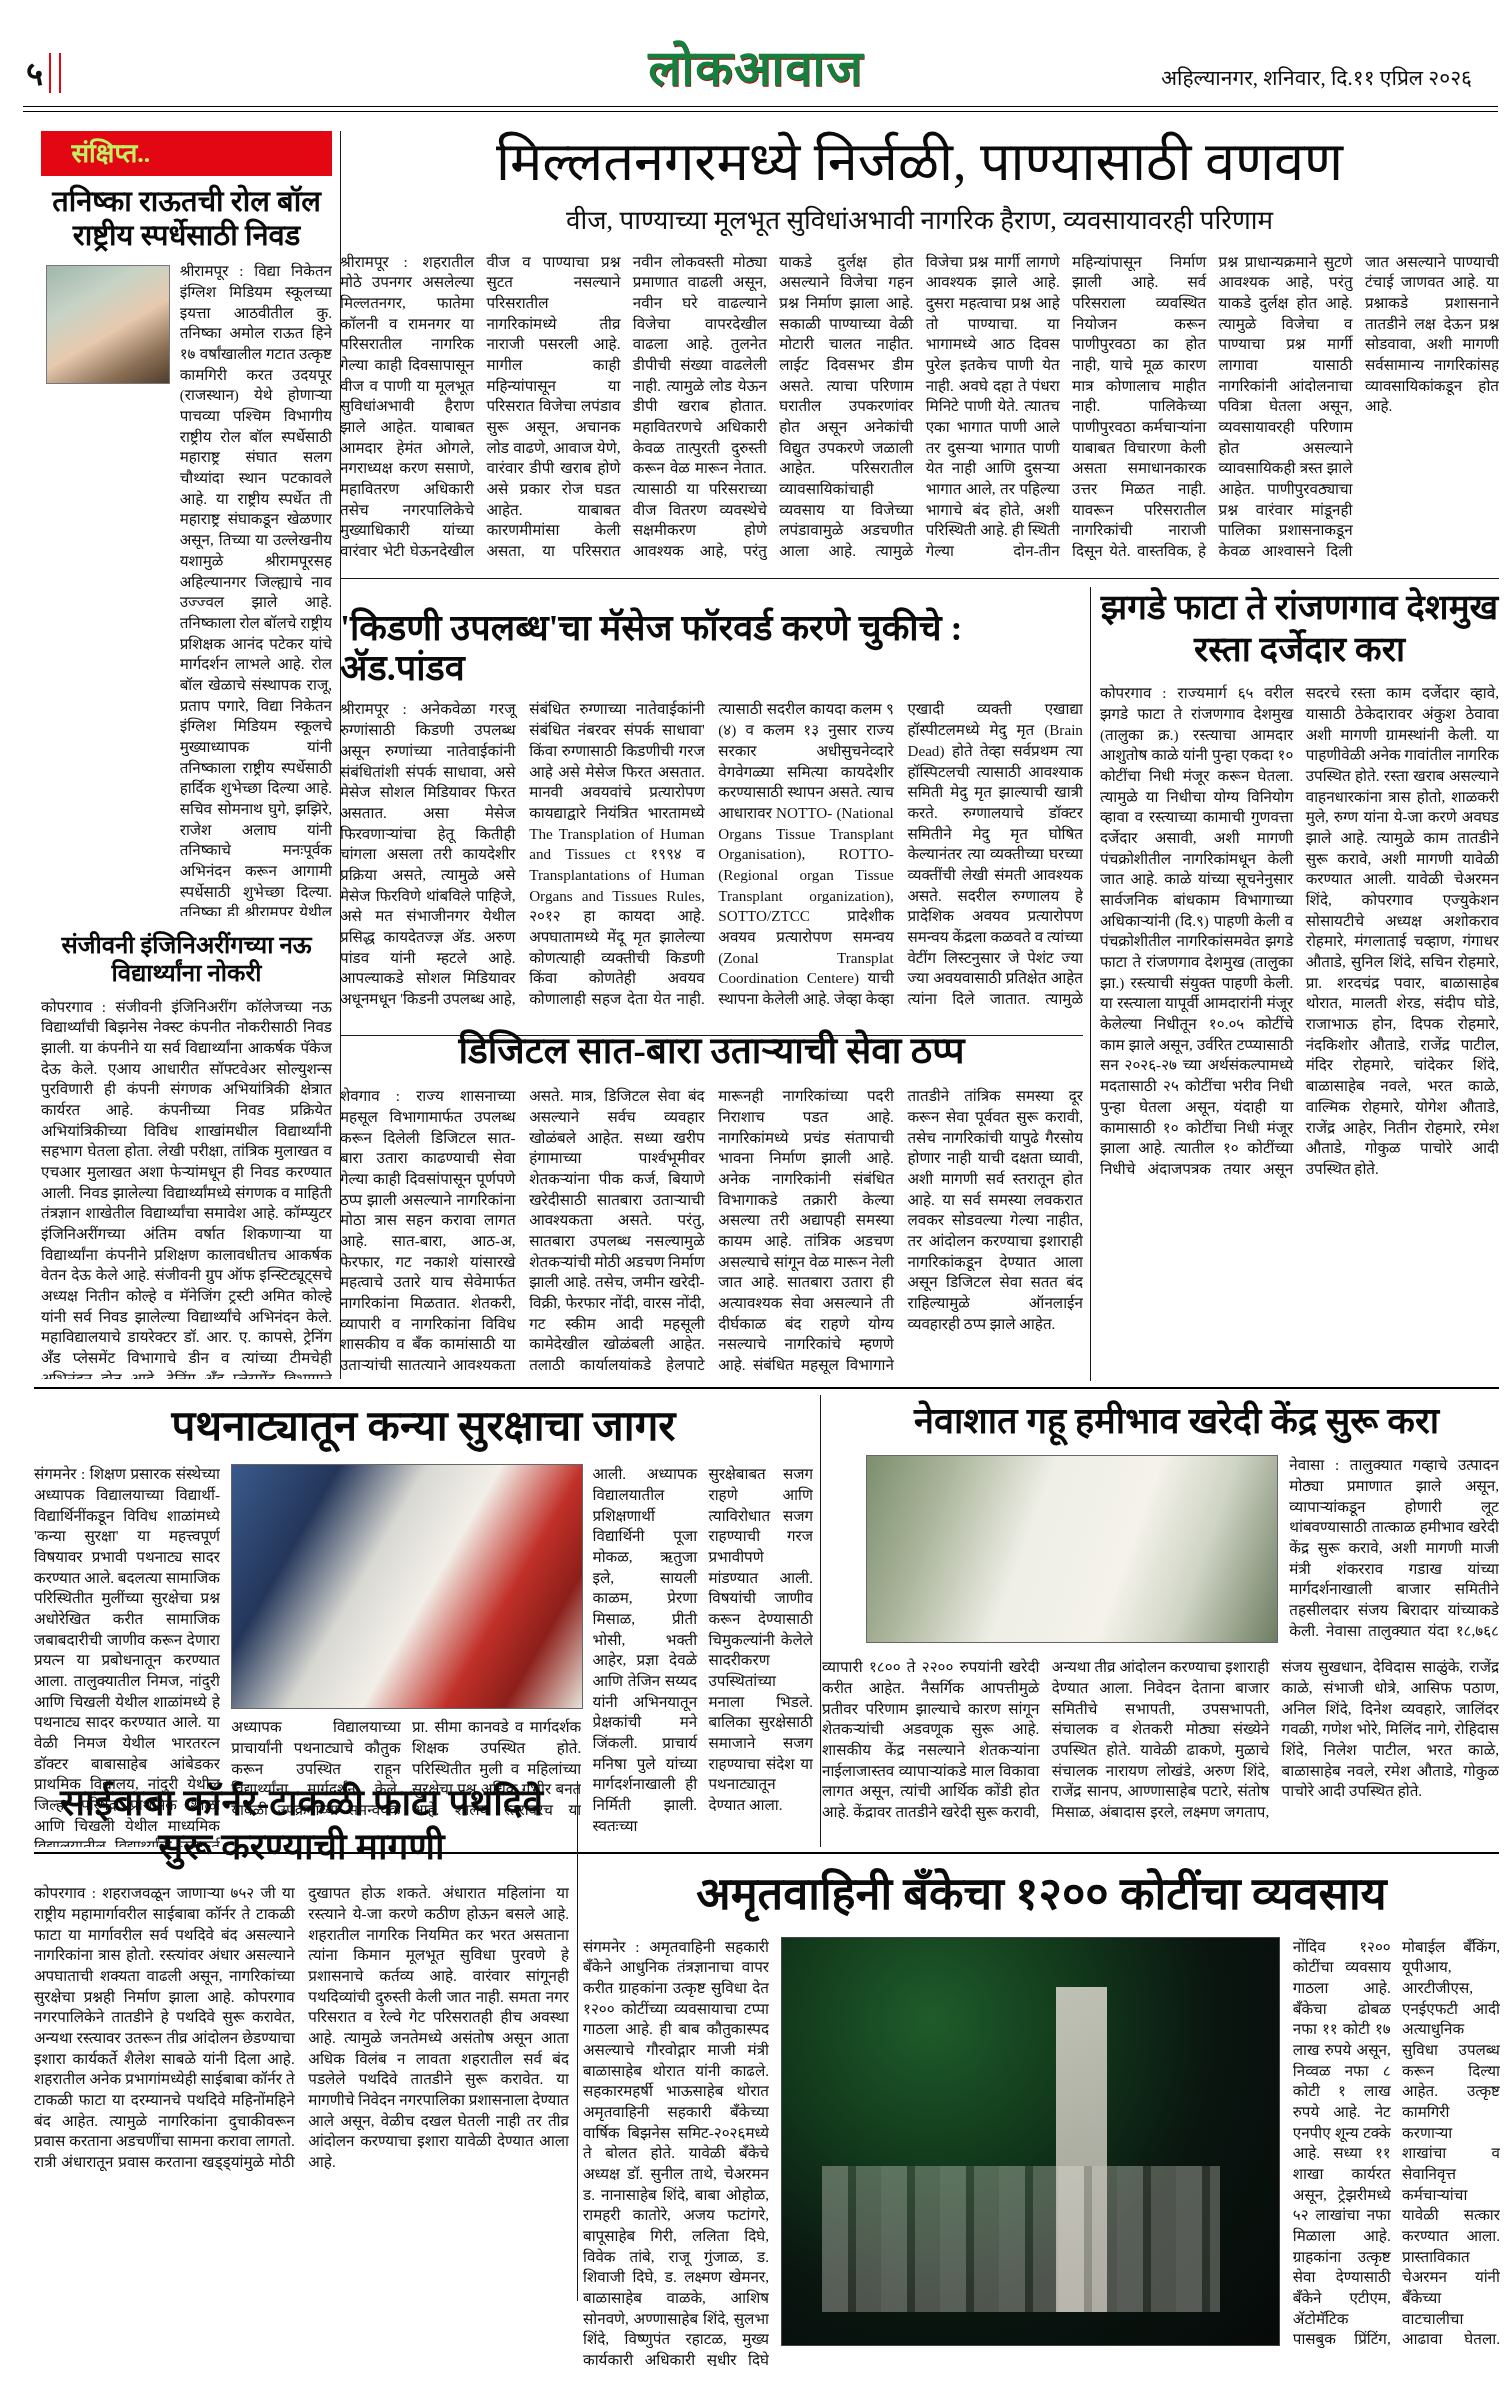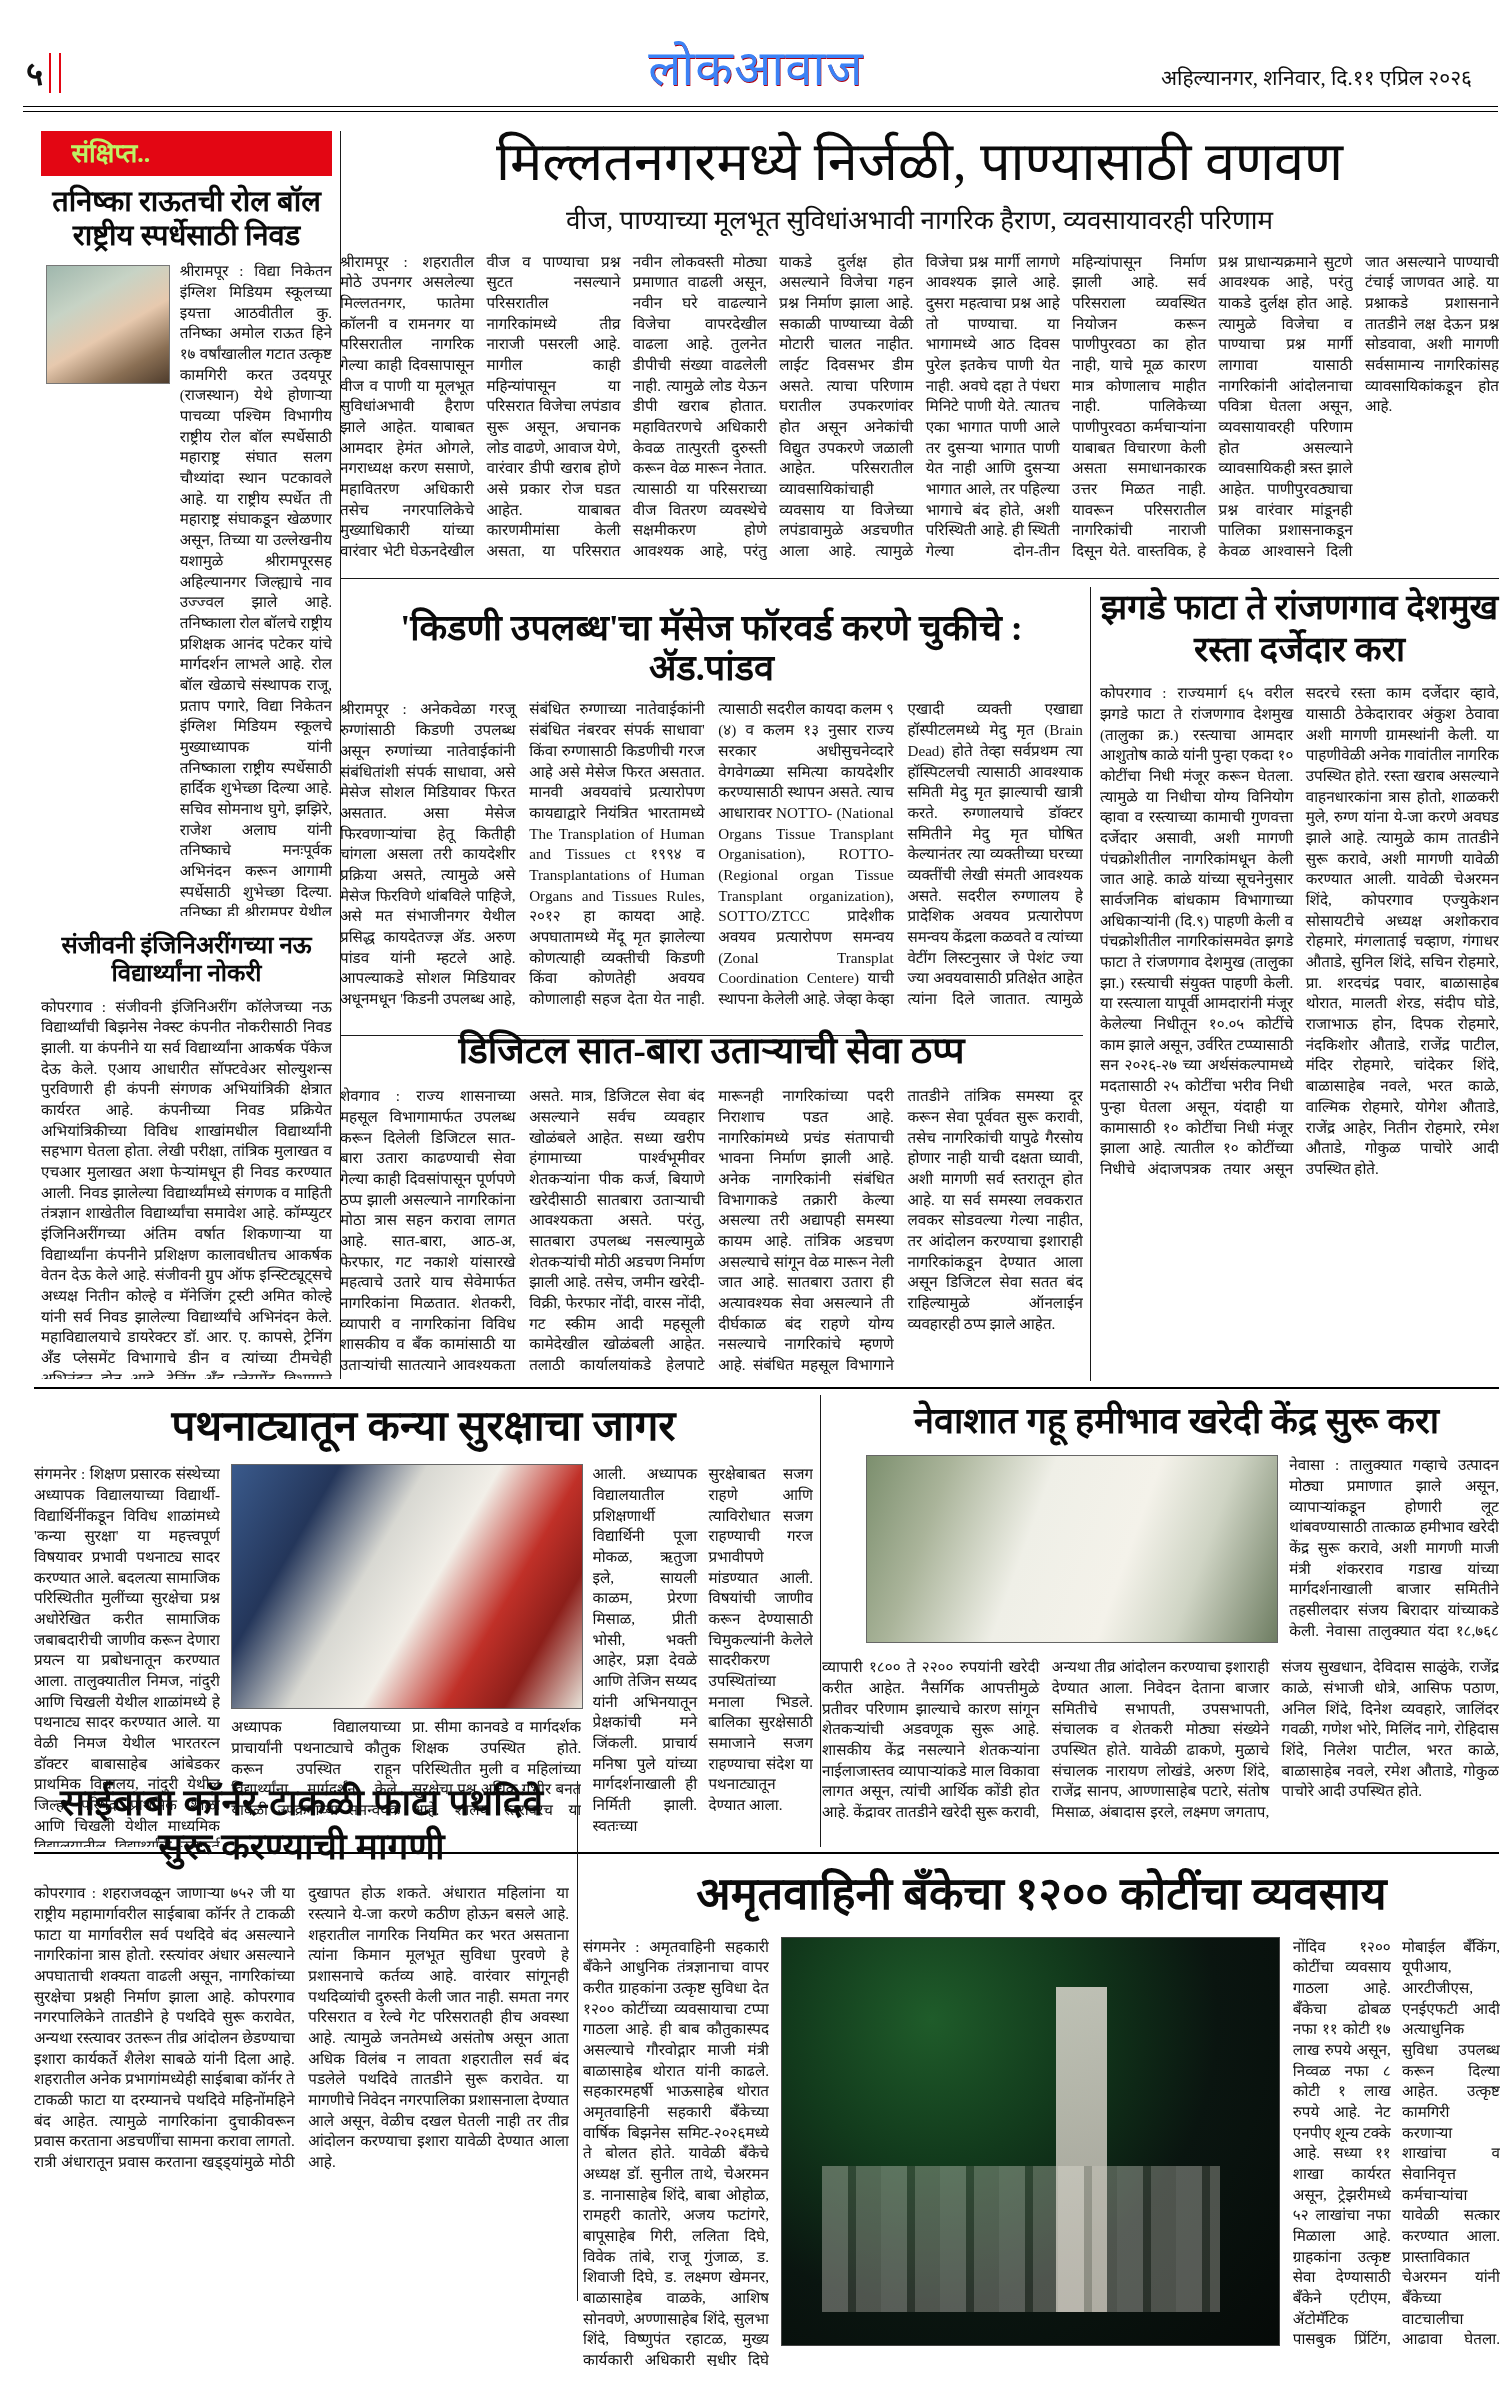--- a/index.html
+++ b/index.html
@@ -3,21 +3,21 @@
 <meta charset="utf-8">
 <style>
   html,body{margin:0;padding:0;background:#ffffff;}
   .page{position:relative;width:1512px;height:2401px;background:#fff;color:#111;
         font-family:"Liberation Serif","DejaVu Serif",serif;overflow:hidden;}
   
   .pageno{position:absolute;left:26px;top:50px;font-size:33px;font-weight:bold;display:flex;align-items:center;gap:5.6px;}
   .redbars{display:inline-block;width:8px;height:40px;
            border-left:2.3px solid #e30613;border-right:2.3px solid #e30613;}
   .masthead{position:absolute;left:0;right:0;top:33px;text-align:center;
-            font-size:49px;font-weight:normal;color:#3b82f6;letter-spacing:1.1px;
+            font-size:49px;font-weight:bold;color:#15803d;letter-spacing:1.1px;
             text-shadow:0.6px 0.6px 0 #b00010;}
   .dateline{position:absolute;right:40px;top:63px;font-size:21px;}
   .header-rule{position:absolute;left:22.6px;right:13.6px;top:106px;border-top:1.7px solid #000;}
   .header-rule2{position:absolute;left:22.6px;right:13.6px;top:111px;border-top:0.6px solid #000;}
   
   .artbody{font-size:15.2px;line-height:1.36;text-align:justify;overflow:hidden;}
   h1,h2,h3{margin:0;color:#0b0b0b;}
   .vrule{position:absolute;width:1.1px;background:#1a1a1a;}
   .hrule{position:absolute;border-top:1.1px solid #1a1a1a;}
   .thick{border-top:2.3px solid #000;}
@@ -31,21 +31,21 @@
               background:linear-gradient(150deg,#9fb7ad 0%,#c7d3c5 30%,#e7c9ae 55%,#8a6f54 80%,#4e3c2c 100%);
               border:0.6px solid #777;}
   
   .main-art{position:absolute;left:340px;top:134px;width:1159px;}
   .main-h{font-size:54px;font-weight:normal;text-align:center;line-height:1.05;}
   .main-sub{font-size:26px;text-align:center;margin-top:10.2px;font-weight:normal;}
   .main-body{margin-top:14.7px;height:316px;column-count:8;column-gap:12.4px;}
   .main-art{border-bottom:1.1px solid #1a1a1a;padding-bottom:10.2px;}
   
   .kidney{position:absolute;left:340px;top:609px;width:743px;border-bottom:1.1px solid #1a1a1a;padding-bottom:8px;}
-  .kidney-h{font-size:36px;font-weight:bold;text-align:center;line-height:1.1;}
+  .kidney-h{font-size:36px;font-weight:bold;text-align:left;line-height:1.1;}
   .kidney-body{margin-top:11.3px;height:328px;column-count:4;column-gap:13.6px;}
   
   .zagde{position:absolute;left:1100px;top:587px;width:399px;}
   .zagde-h{font-size:35px;font-weight:bold;text-align:center;line-height:1.2;}
   .zagde-body{margin-top:12.4px;height:672px;column-count:2;column-gap:12.4px;}
   
   .digital{position:absolute;left:340px;top:1023px;width:743px;}
   .digital-h{font-size:37px;font-weight:bold;text-align:center;}
   .digital-body{margin-top:12.4px;height:305px;column-count:4;column-gap:13.6px;}
   

